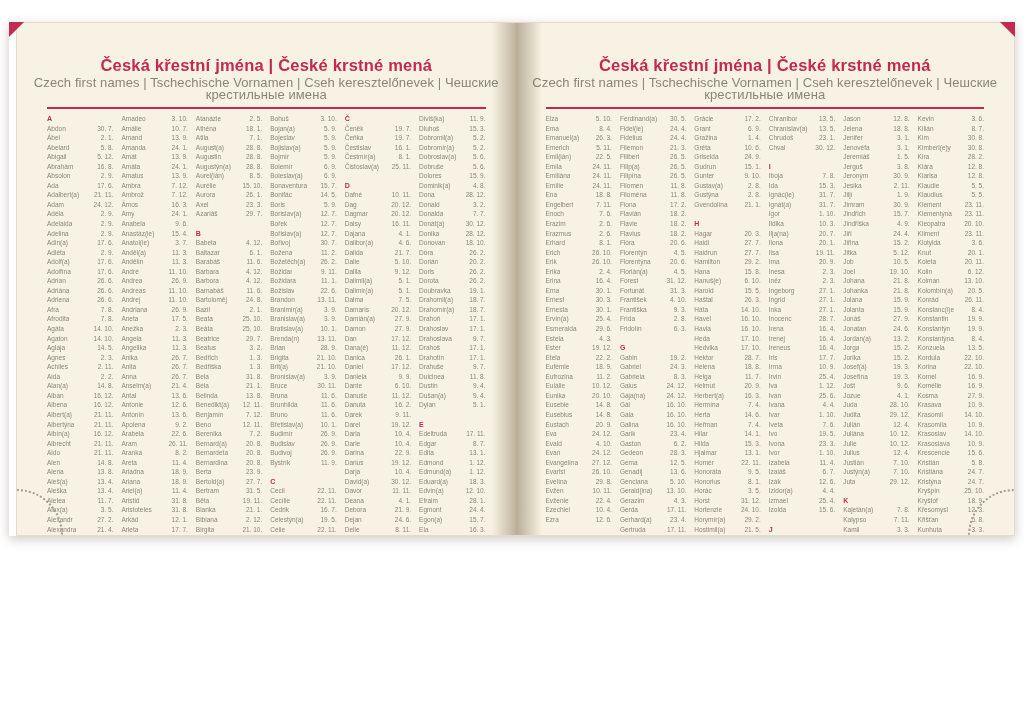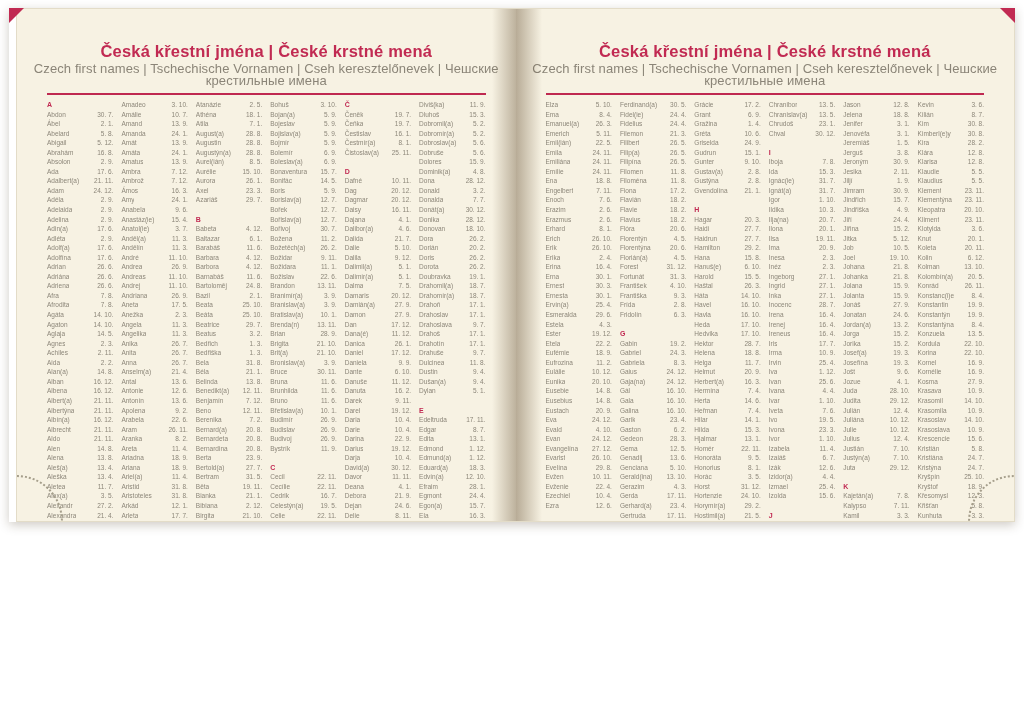--- a/index.html
+++ b/index.html
@@ -4,21 +4,21 @@
 <style>
   :root{
     --accent:#c12a52;
     --page:#f7f2e3;
     --text:#8c8679;
     --rule:#bf2950;
   }
   *{box-sizing:border-box;margin:0;padding:0;}
   html,body{width:1024px;height:723px;overflow:hidden;background:#ffffff;
     font-family:"Liberation Sans",sans-serif;}
-  .book{position:relative;width:1006px;height:514px;margin:8px auto 0;display:flex;
+  .book{position:relative;width:1006px;height:514px;margin:22px auto 0;display:flex;
     box-shadow:0 3px 10px rgba(60,45,20,.25);padding-left:7px;}
   .corner{position:absolute;width:0;height:0;z-index:5;}
   .corner.tl{top:0;left:0;border-top:15px solid var(--accent);border-right:15px solid transparent;}
   .corner.tr{top:0;right:0;border-top:15px solid var(--accent);border-left:15px solid transparent;}
   .page{position:relative;flex:1 1 50%;background:var(--page);overflow:hidden;
     border:1px solid #e3dcc8;}
   .page-left{border-right:none;}
   .page-right{border-left:none;}
   .page-left::after{content:"";position:absolute;top:0;bottom:0;right:0;width:24px;
     background:linear-gradient(to right,rgba(96,74,44,0) 0%,rgba(96,74,44,.38) 100%);pointer-events:none;}

